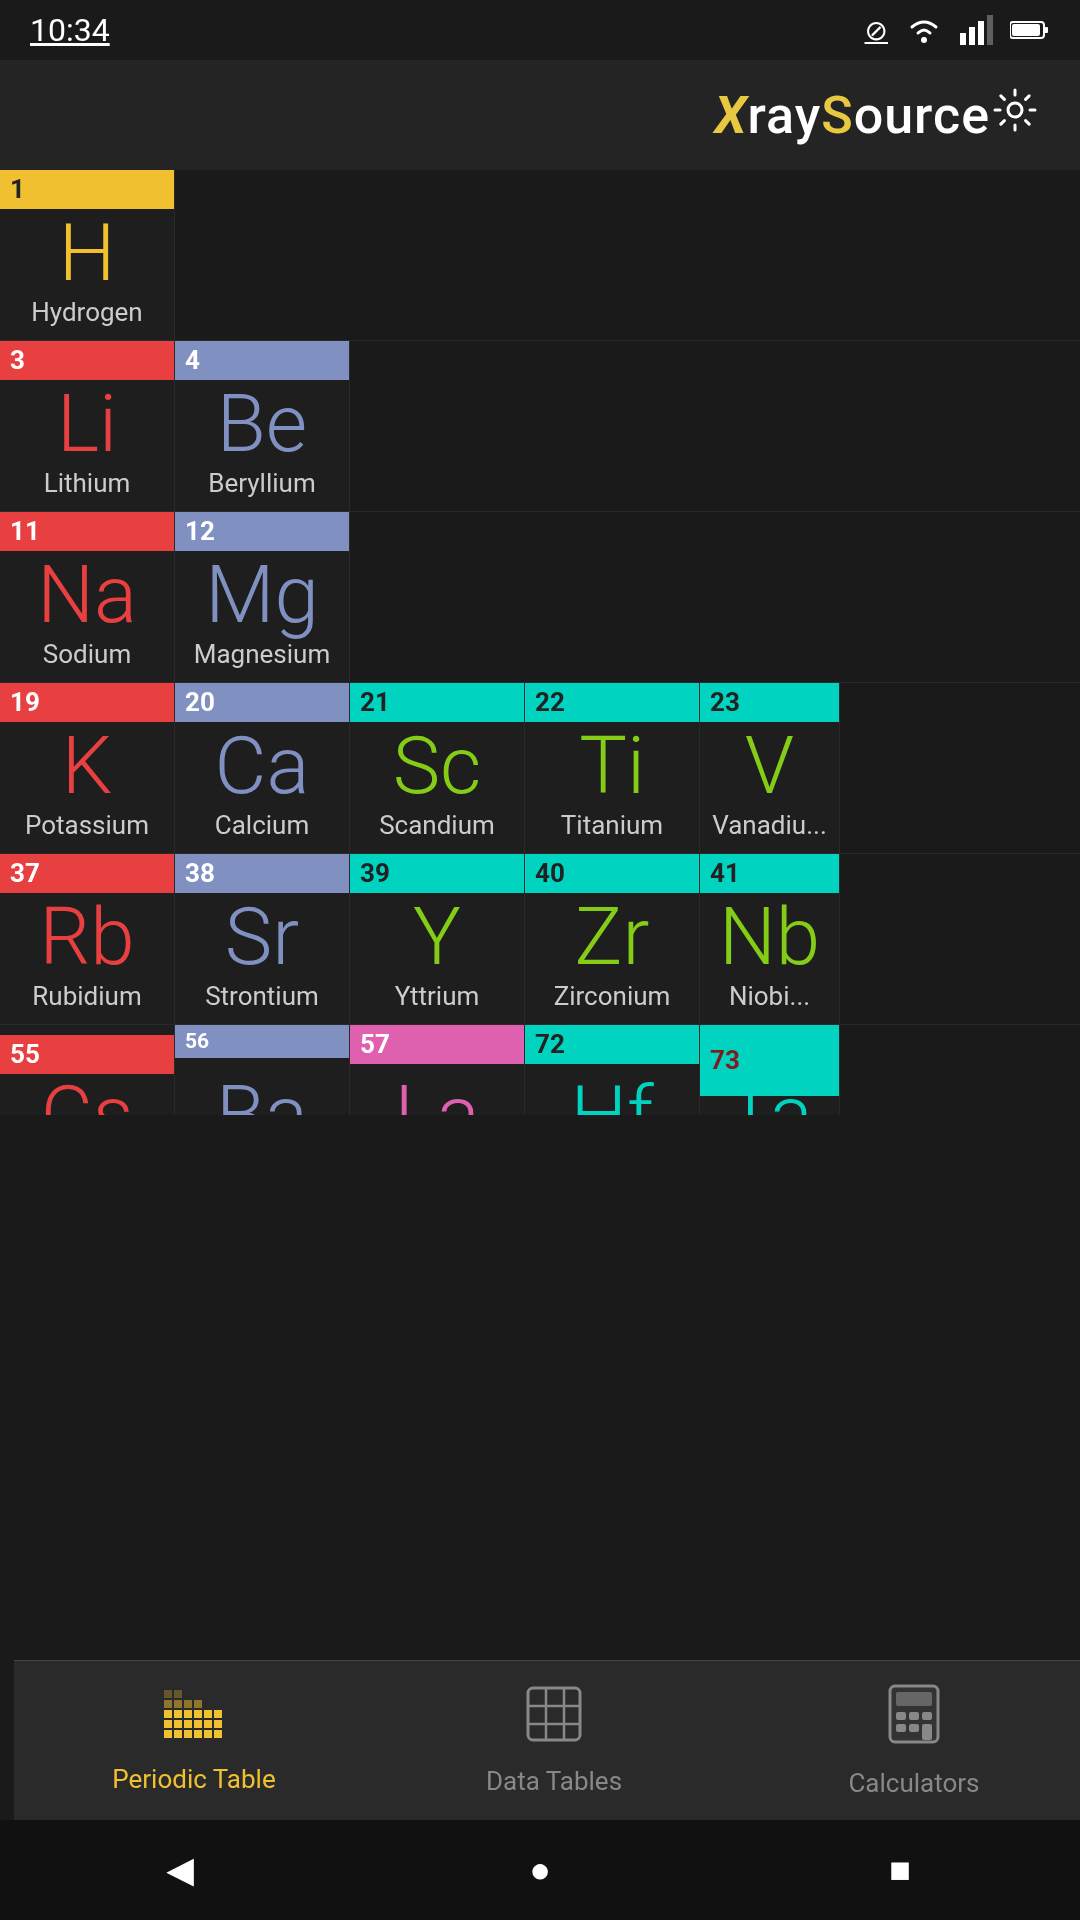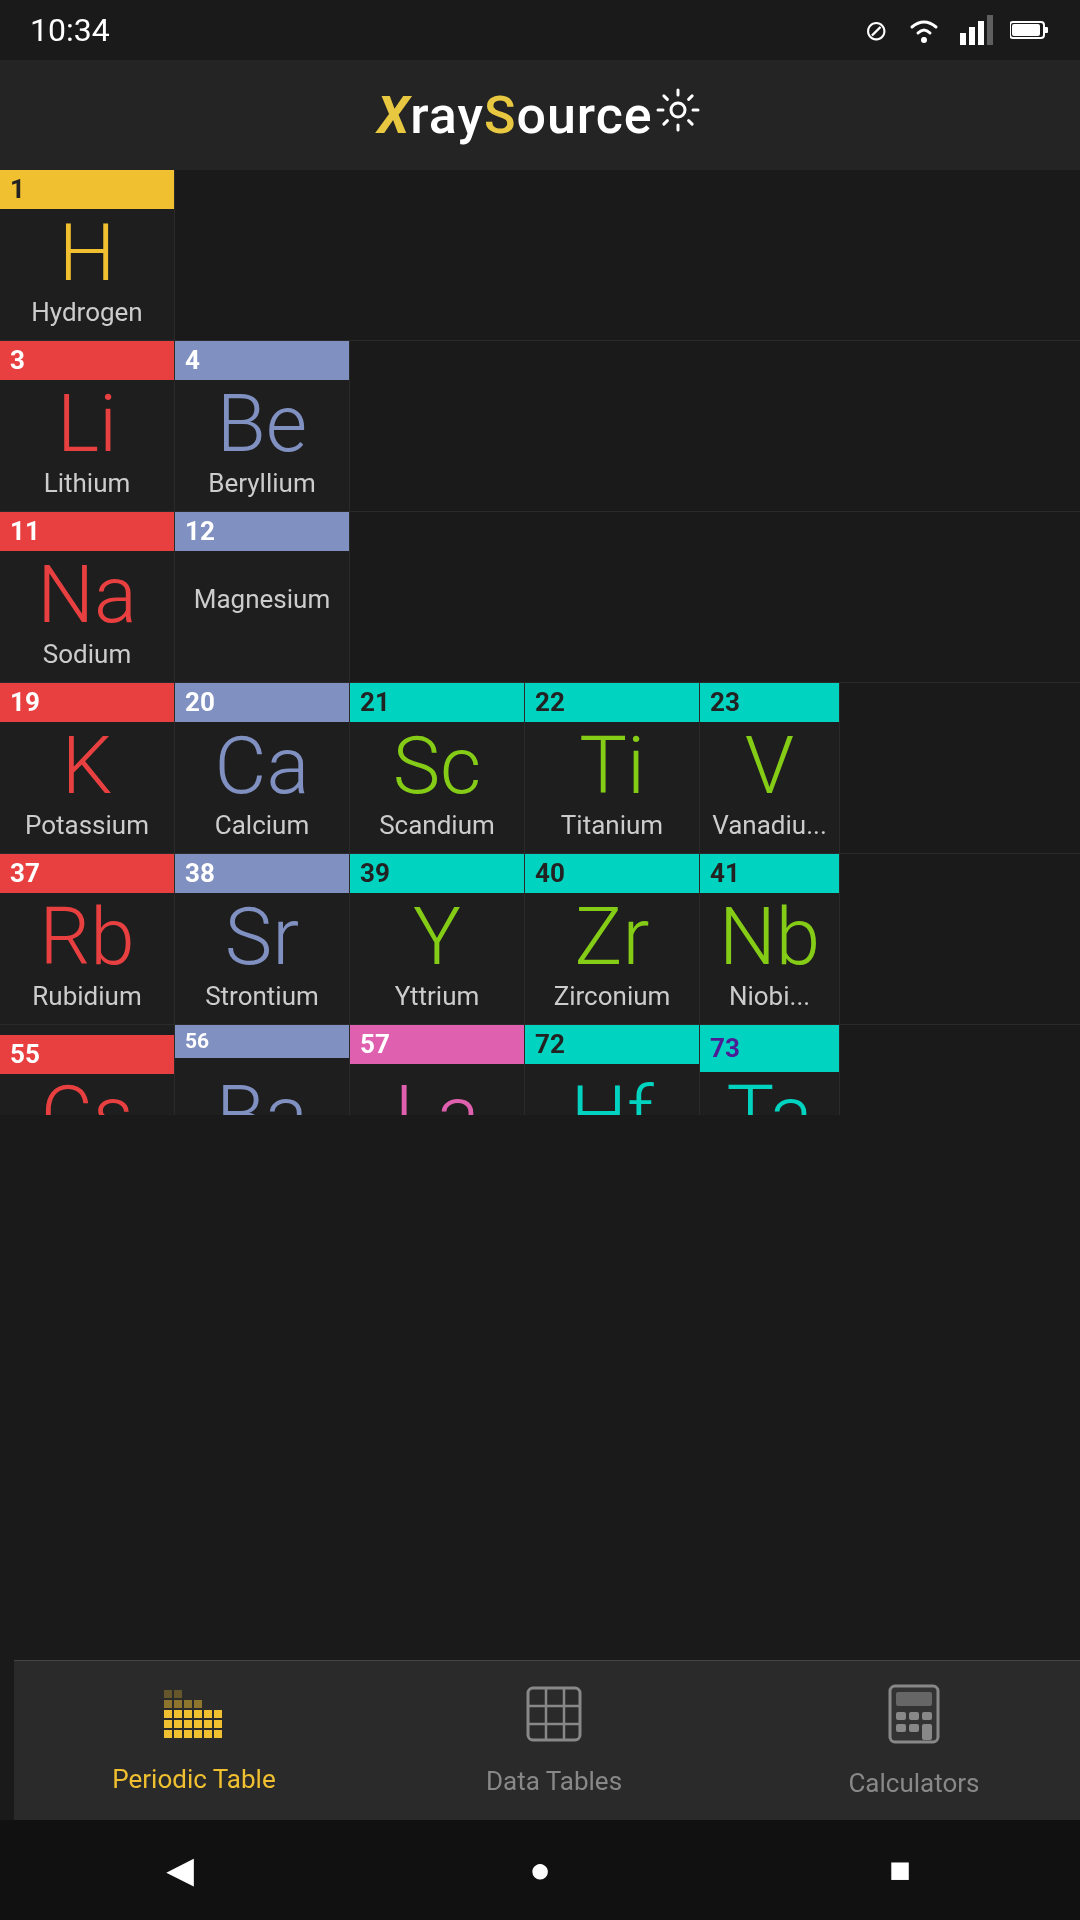--- a/index.html
+++ b/index.html
@@ -15,40 +15,41 @@
 
     
     .status-bar {
       width: 100%;
       height: 60px;
       background: #1a1a1a;
       display: flex;
       align-items: center;
       justify-content: space-between;
       padding: 0 30px;
+      text-decoration: underline;
     }
     .status-time {
       font-size: 32px;
       color: #fff;
       font-weight: 400;
     }
     .status-icons {
       display: flex;
       align-items: center;
       gap: 16px;
     }
 
     
     .app-header {
       width: 100%;
       height: 110px;
       background: #242424;
       display: flex;
       align-items: center;
-      justify-content: center;
+      justify-content: flex-end;
       padding: 0 40px;
     }
     .app-title {
       font-size: 52px;
       font-weight: 500;
       letter-spacing: 1px;
     }
     .title-x { color: #e8c840; font-style: italic; font-weight: 700; }
     .title-ray { color: #ffffff; }
     .title-s { color: #e8c840; }
@@ -305,20 +306,21 @@
   </div>
 
   <div class="pt-row">
     <div class="pt-cell color-red">
       <div class="pt-number">11</div>
       <div class="pt-symbol">Na</div>
       <div class="pt-name">Sodium</div>
     </div>
     <div class="pt-cell color-blue">
       <div class="pt-number">12</div>
+      <div class="pt-symbol">Mg</div>
       <div class="pt-name">Magnesium</div>
     </div>
     <div class="pt-cell empty"></div>
   </div>
 
   <div class="pt-row">
     <div class="pt-cell color-red">
       <div class="pt-number">19</div>
       <div class="pt-symbol">K</div>
       <div class="pt-name">Potassium</div>
@@ -384,21 +386,21 @@
     </div>
     <div class="pt-cell-partial" style="flex:0 0 175px;width:175px;">
       <div class="pt-number" style="background:#e060b0;color:#fff;position:absolute;top:0;left:0;right:0;font-size:26px;font-weight:700;padding:4px 10px;">57</div>
       <div class="pt-symbol-partial" style="font-size:80px;color:#e060b0;font-weight:300;position:absolute;bottom:-20px;">La</div>
     </div>
     <div class="pt-cell-partial color-cyan" style="flex:0 0 175px;width:175px;">
       <div class="pt-number" style="background:#00d4c0;color:#222;position:absolute;top:0;left:0;right:0;font-size:26px;font-weight:700;padding:4px 10px;">72</div>
       <div class="pt-symbol-partial" style="font-size:80px;color:#00d4c0;font-weight:300;position:absolute;bottom:-20px;">Hf</div>
     </div>
     <div class="pt-cell-partial color-cyan partial" style="flex:0 0 140px;width:140px;overflow:hidden;">
-      <div class="pt-number" style="background:#00d4c0;color:#4c1d95;position:absolute;top:0;left:0;right:0;font-size:26px;font-weight:700;padding:8px 10px;">73</div>
+      <div class="pt-number" style="background:#00d4c0;color:#7f1d1d;position:absolute;top:0;left:0;right:0;font-size:26px;font-weight:700;padding:20px 10px;">73</div>
       <div class="pt-symbol-partial" style="font-size:80px;color:#00d4c0;font-weight:300;position:absolute;bottom:-20px;">Ta</div>
     </div>
   </div>
 
 </div>
 
 <div class="bottom-nav">
 
   <div class="nav-item">
     <div class="nav-icon active">

